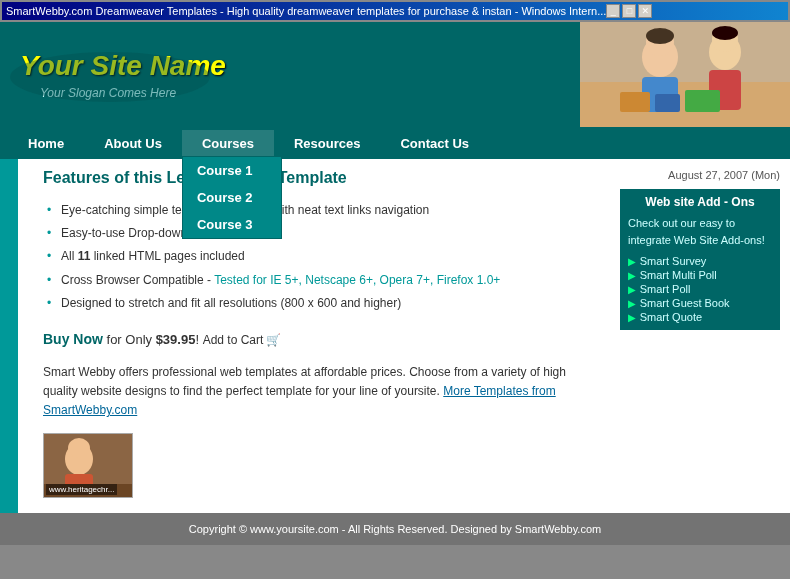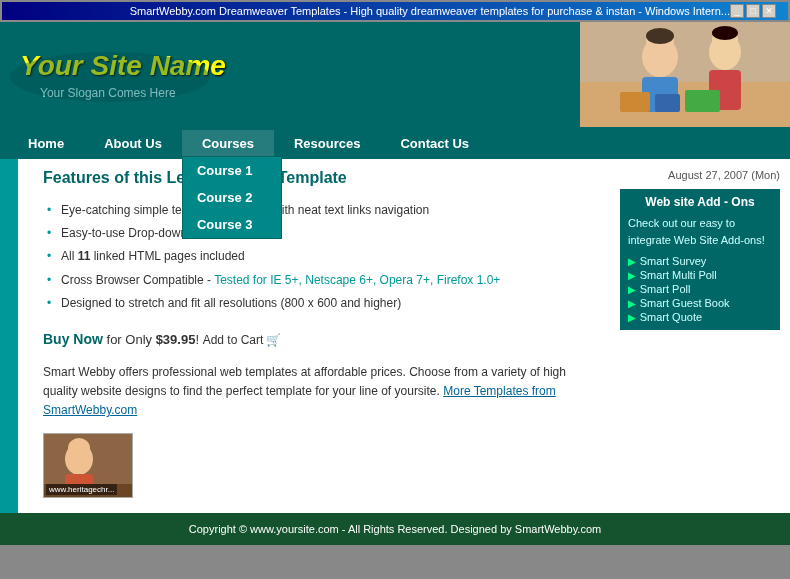--- a/index.html
+++ b/index.html
@@ -15,23 +15,23 @@
     
     .browser-chrome {
       background: #d4d0c8;
       border: 2px solid #888;
       width: 790px;
     }
     .title-bar {
       background: linear-gradient(to right, #000080, #1084d0);
       color: white;
       font-size: 11px;
-      padding: 2px 12px;
-      display: flex;
-      justify-content: flex-end;
+      padding: 2px 4px;
+      display: flex;
+      justify-content: flex-start;
       align-items: center;
     }
     .title-bar-buttons {
       display: flex;
       gap: 2px;
     }
     .title-btn {
       width: 14px;
       height: 14px;
       background: #d4d0c8;
@@ -67,20 +67,21 @@
       font-size: 28px;
       font-weight: bold;
       font-style: italic;
       text-shadow: 1px 1px 2px #000;
     }
     .slogan {
       color: #ccffff;
       font-size: 12px;
       margin-top: 4px;
       margin-left: 20px;
+      font-style: italic;
     }
     .header-image {
       width: 210px;
       height: 105px;
       background: linear-gradient(135deg, #c8a87a 0%, #d4b896 30%, #8faacc 60%, #6688aa 100%);
       position: relative;
       overflow: hidden;
       flex-shrink: 0;
     }
     .header-image-overlay {
@@ -281,21 +282,21 @@
       padding: 1px 0;
     }
     .sidebar-arrow {
       color: #00ff88;
       margin-right: 4px;
       font-size: 10px;
     }
 
     
     .footer {
-      background: #14532d;
+      background: #737373;
       color: white;
       text-align: center;
       font-size: 11px;
       padding: 10px;
     }
 
     .nav-wrapper {
       position: relative;
     }
   </style>

